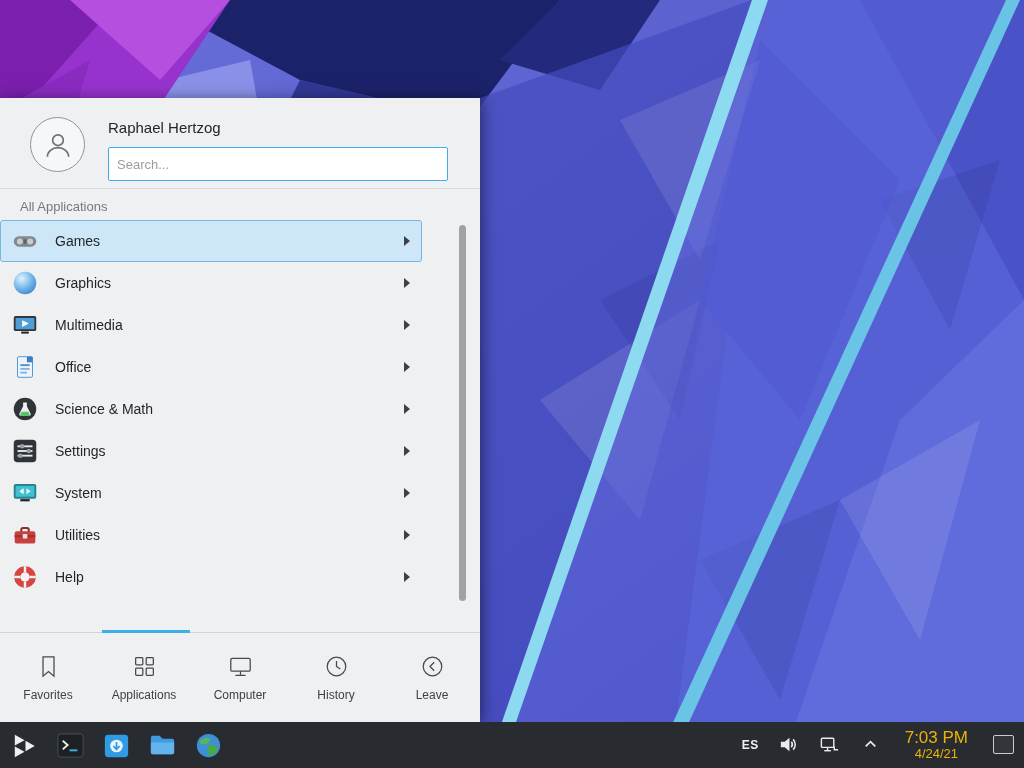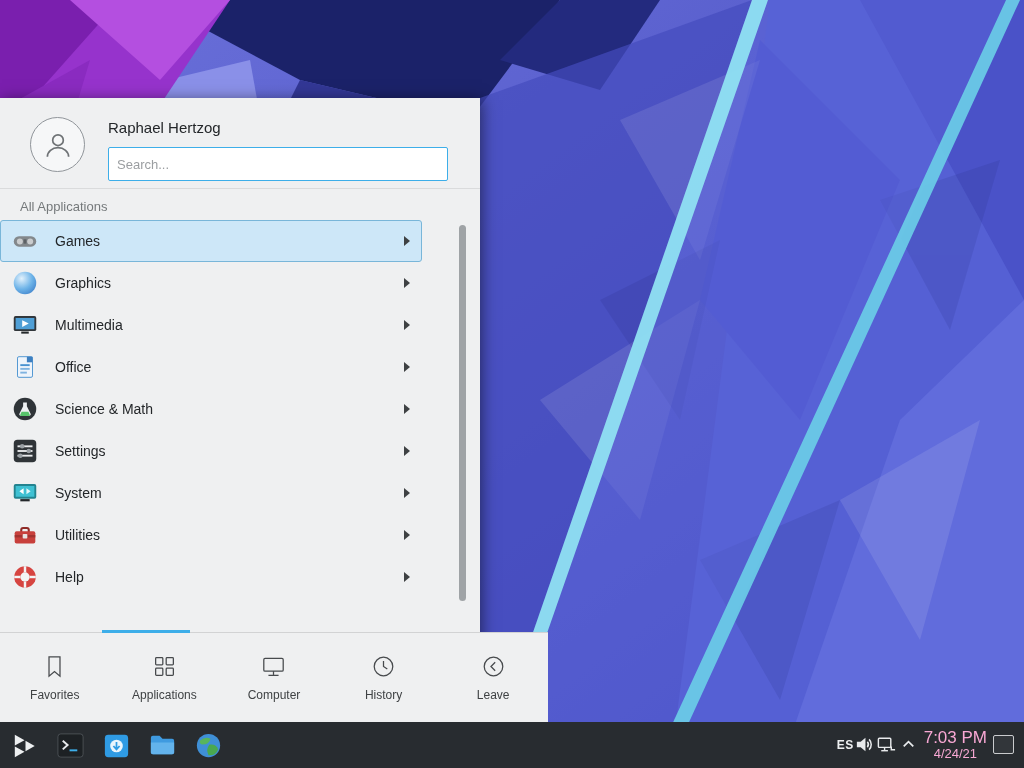--- a/index.html
+++ b/index.html
@@ -46,43 +46,43 @@
     position: absolute; right: 11px; top: 50%; margin-top: -5px;
     width: 0; height: 0; border-left: 6px solid #3e4143;
     border-top: 5px solid transparent; border-bottom: 5px solid transparent;
   }
   .list-scrollbar {
     position: absolute; left: 459px; top: 127px; width: 7px; height: 376px;
     background: #9fa3a6; border-radius: 3.5px;
   }
 
   .launcher-footer {
-    position: absolute; left: 0; bottom: 0; width: 548px; height: 90px;
+    position: absolute; left: 0; bottom: 0; width: 480px; height: 90px;
     border-top: 1px solid #d2d3d4; display: flex; background: #eff0f1;
   }
   .tab-indicator { position: absolute; left: 102px; top: -3px; width: 88px; height: 3px; background: #3daee9; }
   .footer-tab {
     flex: 1; display: flex; flex-direction: column; align-items: center;
     justify-content: center; gap: 8px; cursor: default;
   }
   .footer-tab svg { width: 27px; height: 27px; }
   .tab-label { font-size: 12px; color: #3f4244; }
 
   
   .taskbar {
     position: absolute; left: 0; bottom: 0; width: 1024px; height: 46px;
     background: #282c30; display: flex; align-items: center; padding: 0 8px; gap: 13px;
   }
   .task-icon { width: 33px; height: 33px; display: flex; align-items: center; justify-content: center; }
   .task-icon svg { width: 31px; height: 31px; }
-  .tray { margin-left: auto; display: flex; align-items: center; gap: 0; }
+  .tray { margin-left: auto; display: flex; align-items: center; gap: 19px; }
   .kbd-layout { color: #eef0f1; font-size: 12px; font-weight: bold; letter-spacing: .5px; }
   .tray-icon { width: 22px; height: 22px; display: flex; align-items: center; justify-content: center; }
   .tray-icon svg { width: 21px; height: 21px; }
-  .clock { display: flex; flex-direction: column; align-items: center; color: #f9a8d4; line-height: 1.1; padding: 0 4px; }
+  .clock { display: flex; flex-direction: column; align-items: center; color: #eab308; line-height: 1.1; padding: 0 4px; }
   .clock-time { font-size: 17px; }
   .clock-date { font-size: 13px; }
   .show-desktop {
     width: 21px; height: 19px; border: 1px solid #c9cbcd; border-radius: 2px;
     background: rgba(255,255,255,.05); margin: 0 2px;
   }
 </style>
 </head>
 <body>
 

